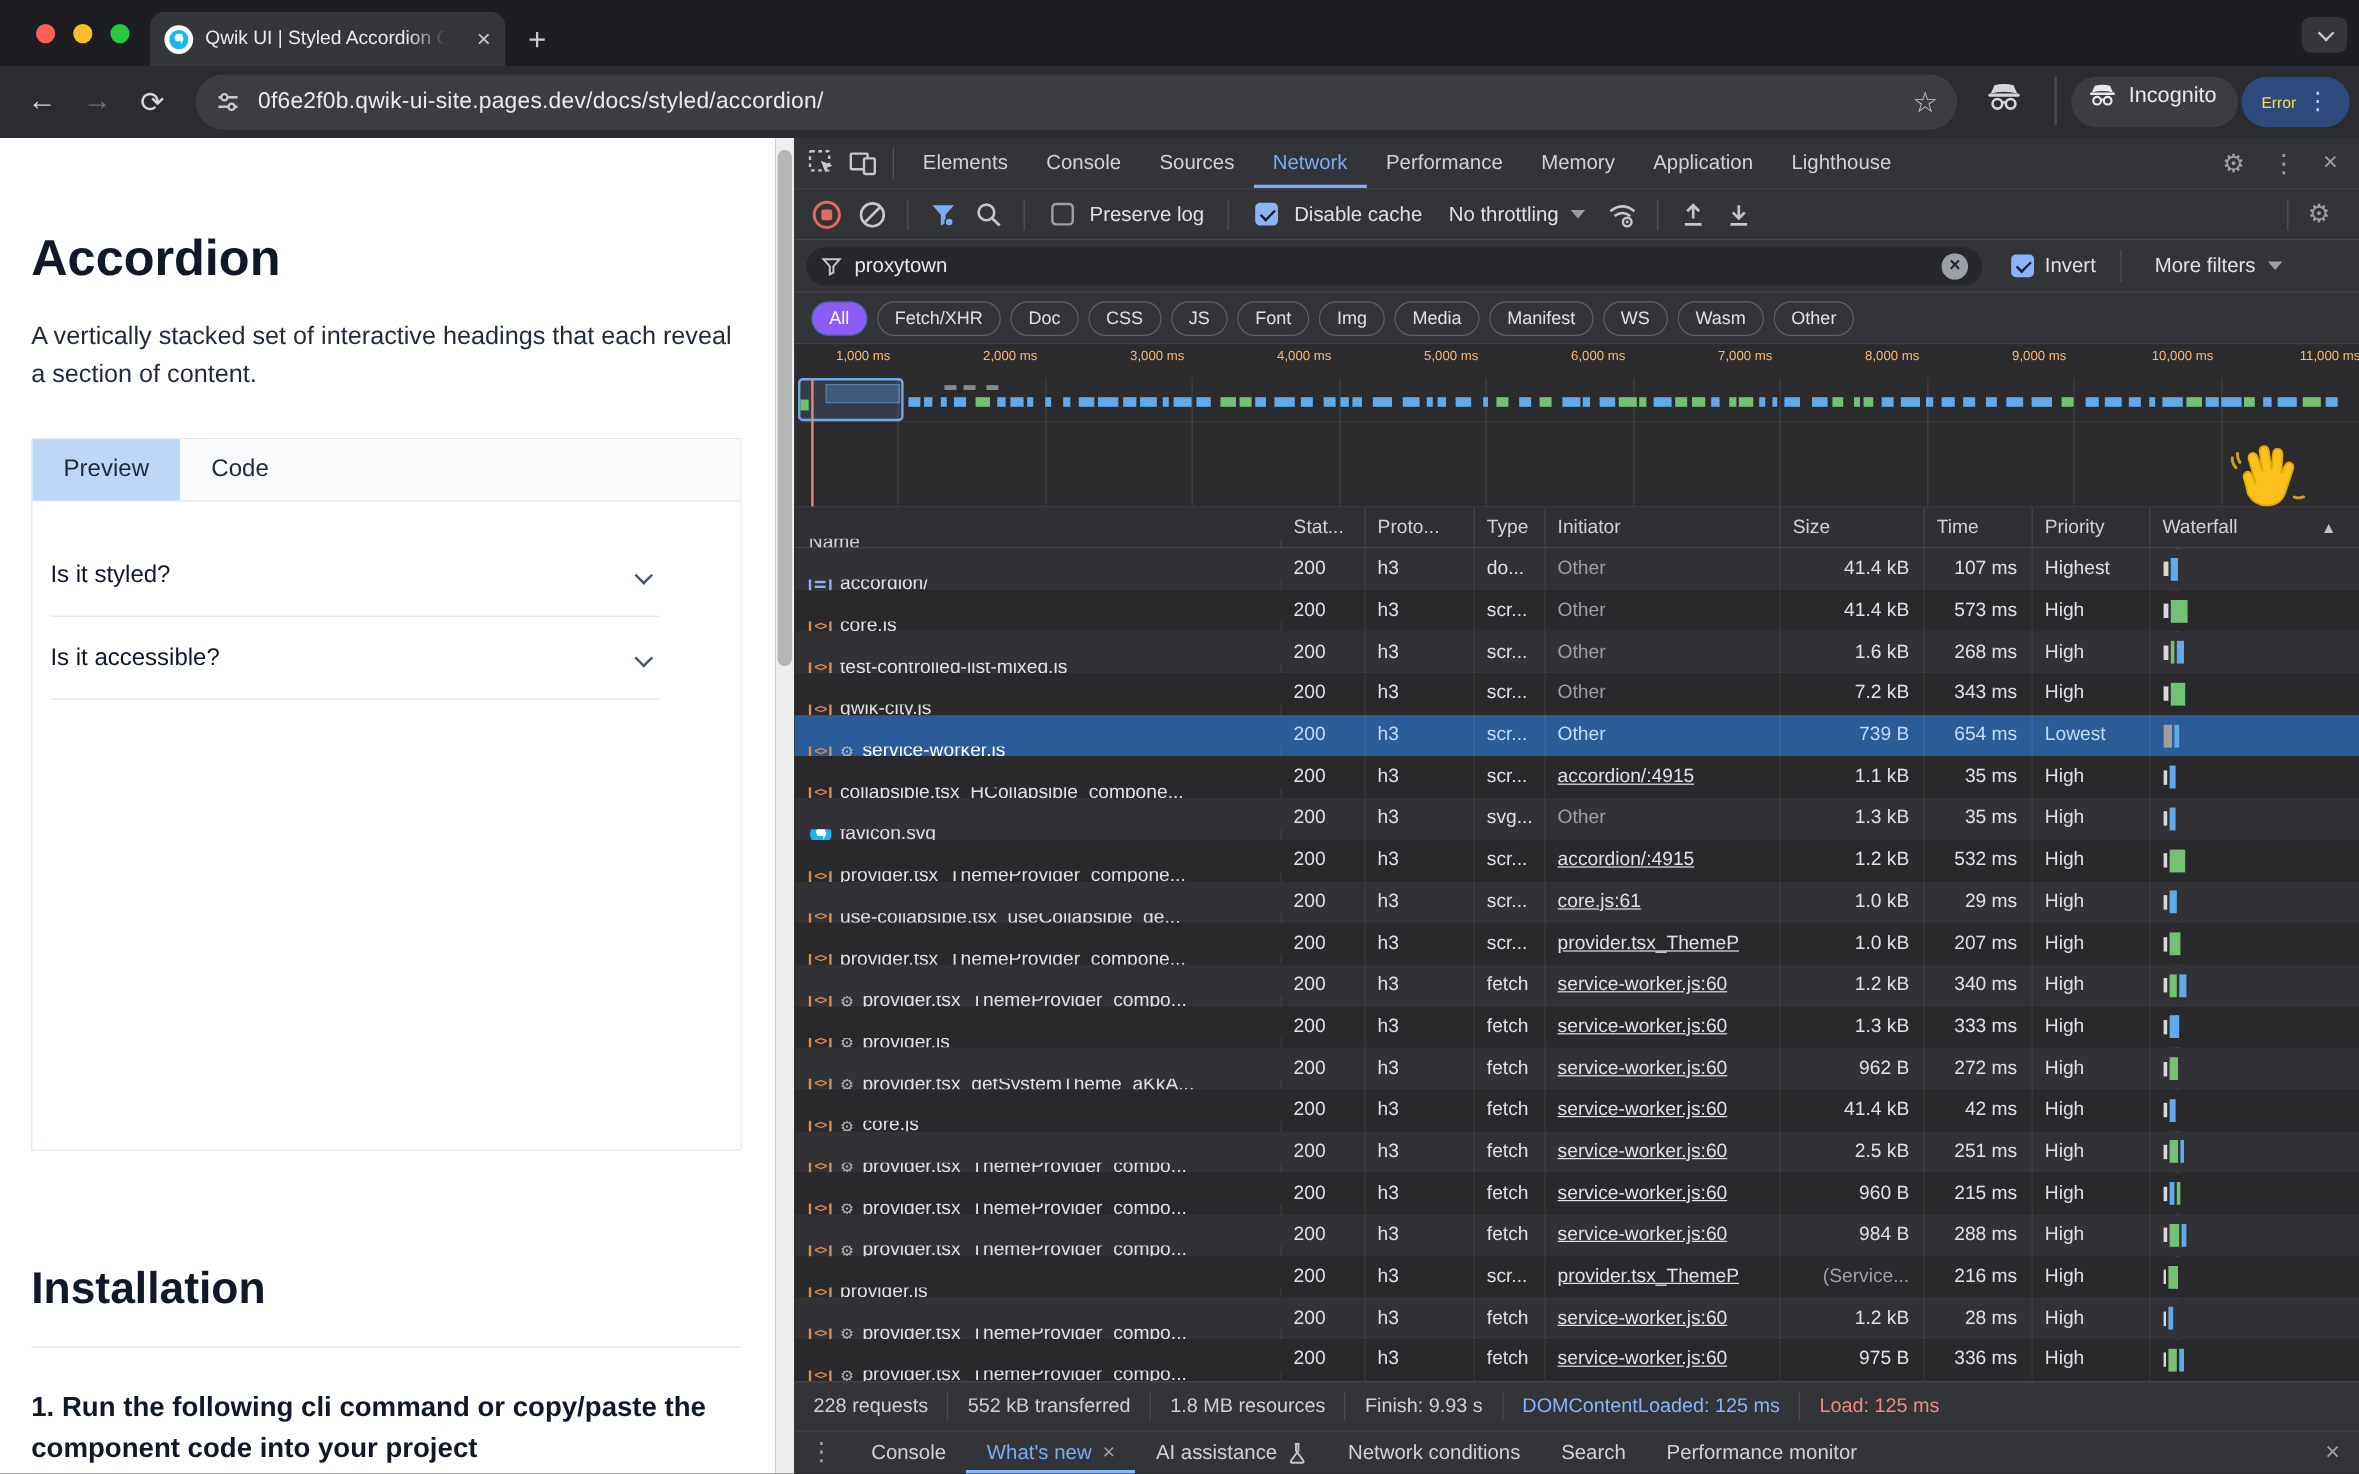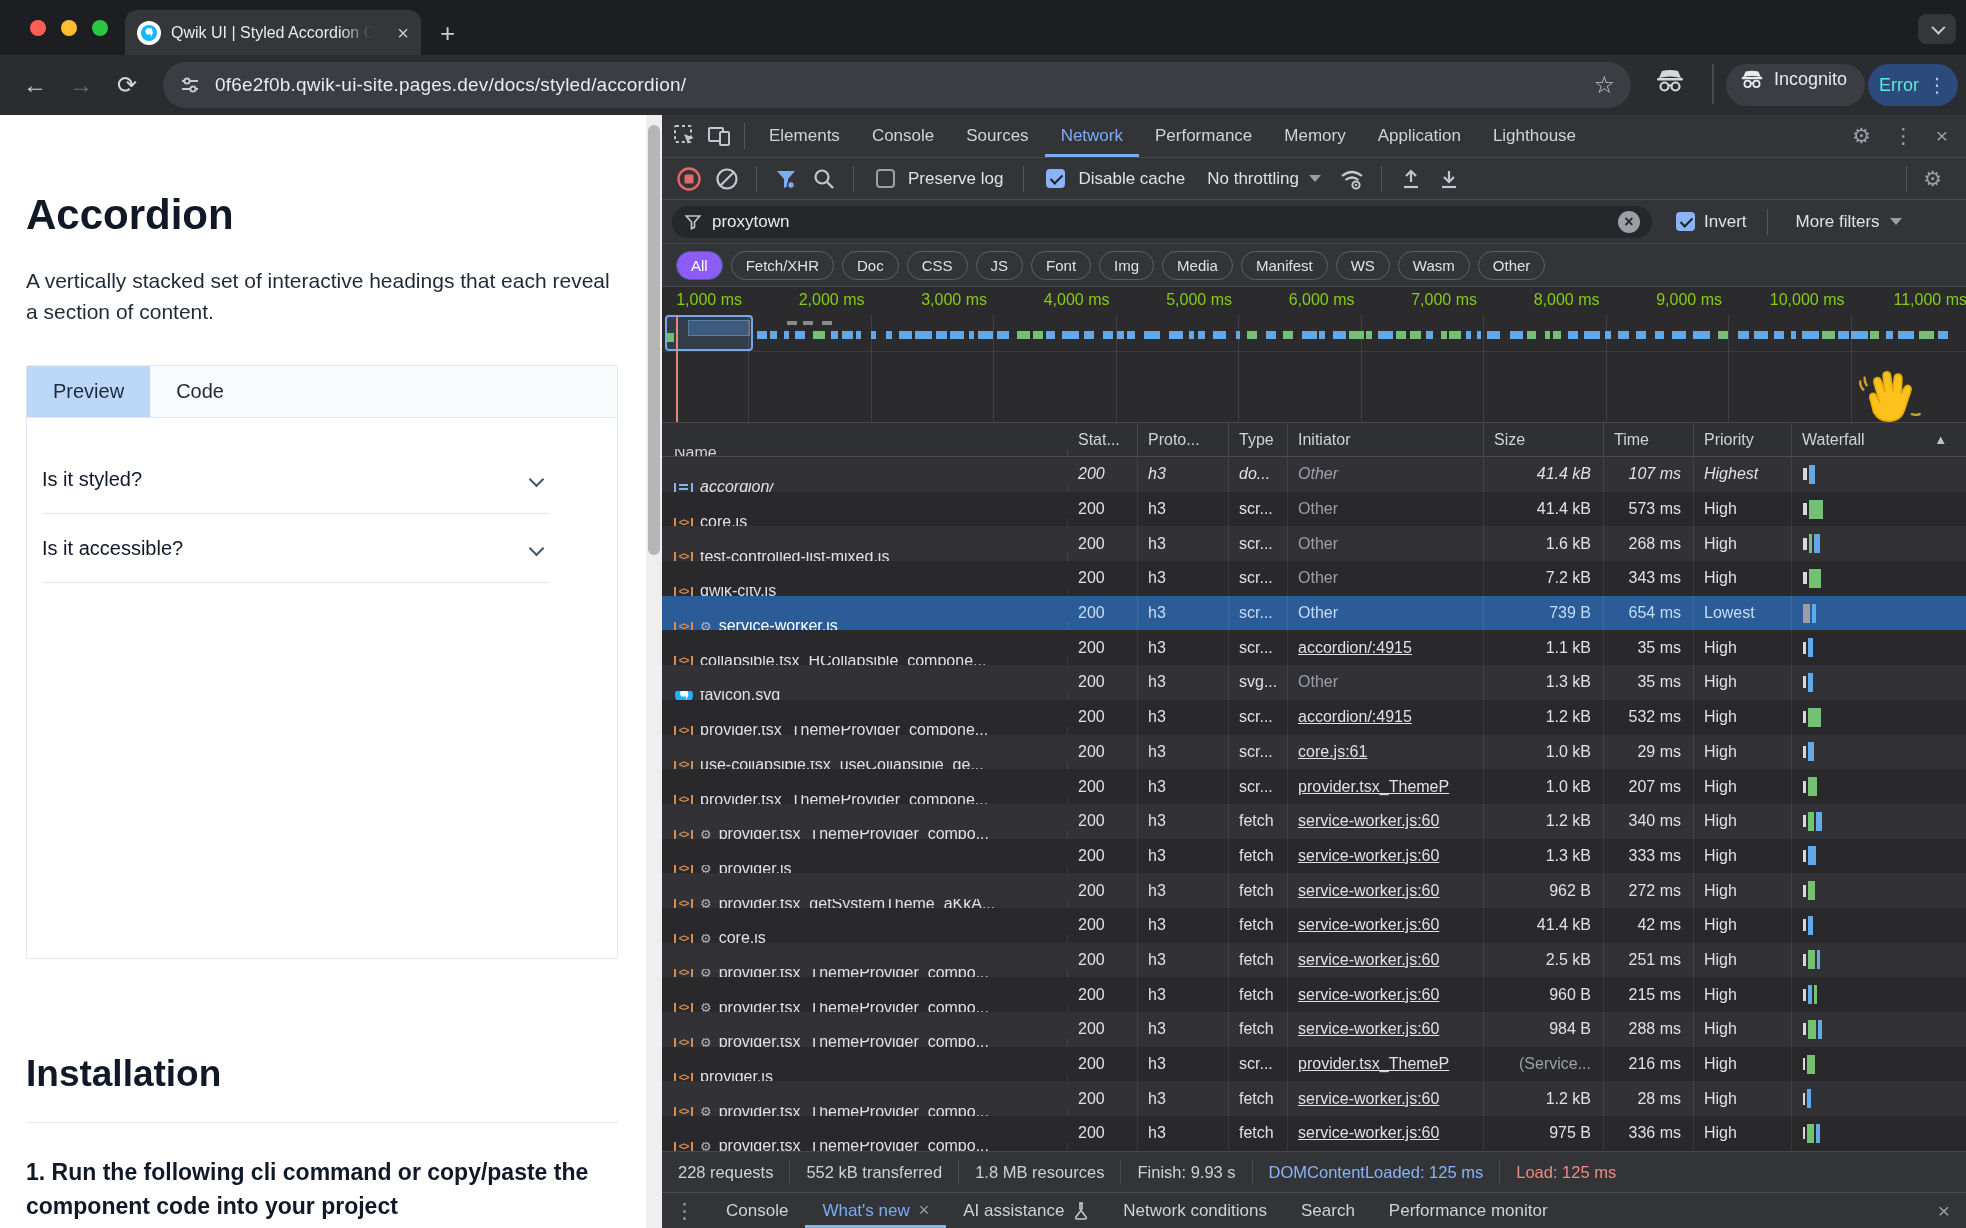--- a/index.html
+++ b/index.html
@@ -22,21 +22,21 @@
   .navbar { position:absolute; left:0; top:55px; width:100%; height:60px; background:#2b2c2f; display:flex; align-items:center; }
   .nav-ico { font-size:24px; color:#d3d6da; width:46px; text-align:center; flex:none; }
   .nav-ico.disabled { color:#6b6e73; }
   .urlpill { position:absolute; left:163px; top:62px; width:1468px; height:46px; background:#3c3d42; border-radius:23px; display:flex; align-items:center; padding:0 16px; gap:14px; }
   .url { color:#e8eaed; font-size:19px; letter-spacing:.2px; flex:1; }
   .star { margin-left:auto; color:#c7cacf; font-size:24px; }
   .hat-btn { position:absolute; left:1655px; top:68px; }
   .nav-div { position:absolute; left:1712px; top:64px; width:2px; height:40px; background:#4a4b4f; }
   .incog-chip { position:absolute; left:1726px; top:64px; height:42px; background:#3c3d42; border-radius:21px; display:flex; align-items:center; gap:10px; padding:0 18px 12px 14px; color:#e8eaed; font-size:18px; }
   .error-pill { position:absolute; left:1868px; top:64px; width:90px; height:42px; background:#2d4a7c; border-radius:21px; display:flex; align-items:center; justify-content:center; gap:8px; }
-  .error-pill .lbl { color:#5eead4; font-size:18px; }
+  .error-pill .lbl { color:#fde047; font-size:13px; }
   .kebab { color:#aecbfa; font-size:20px; line-height:1; }
 
   
   .pagepane { position:absolute; left:0; top:115px; width:646px; height:1113px; background:#fff; overflow:hidden; }
   .page-scroll { position:absolute; left:646px; top:115px; width:16px; height:1113px; background:#efefef; }
   .page-scroll .thumb { position:absolute; left:2px; top:10px; width:12px; height:430px; background:#b6b6b6; border-radius:6px; }
   .h1 { position:absolute; left:26px; top:76px; font-size:42px; font-weight:bold; color:#111827; }
   .pdesc { position:absolute; left:26px; top:150px; width:596px; font-size:21px; line-height:31px; color:#1f2937; }
   .demo-box { position:absolute; left:26px; top:250px; width:592px; height:594px; border:1px solid #e2e8f0; border-radius:2px; background:#fff; }
   .demo-tabs { height:52px; background:#f8fafc; border-bottom:1px solid #e2e8f0; display:flex; align-items:stretch; }
@@ -73,21 +73,21 @@
   .searchpill { height:32px; flex:1; max-width:980px; background:#26272b; border-radius:16px; display:flex; align-items:center; padding:0 12px; gap:10px; }
   .searchpill .val { color:#e8eaed; font-size:17px; flex:1; }
   .clear-x { width:22px; height:22px; border-radius:50%; background:#9aa0a6; color:#26272b; font-size:16px; display:flex; align-items:center; justify-content:center; font-weight:bold; }
   .morefilters { display:flex; align-items:center; gap:10px; margin-left:20px; padding-right:8px; }
 
   .dt-chips { top:129px; height:43px; gap:8px; padding:0 14px; }
   .chip { height:29px; padding:0 14px; border:1px solid #5f6064; border-radius:15px; display:flex; align-items:center; font-size:15px; color:#dfe1e5; flex:none; }
   .chip.active { background:#8b5cf6; border-color:#3d6496; color:#fff; }
 
   .overview { position:absolute; left:0; top:172px; width:1304px; height:136px; background:#2b2b2e; border-bottom:1px solid #47484c; overflow:hidden; }
-  .tick { position:absolute; top:4px; width:104px; text-align:right; color:#84cc16; font-size:16px; }
+  .tick { position:absolute; top:4px; width:104px; text-align:right; color:#fdba74; font-size:11px; }
   .gline { position:absolute; top:28px; bottom:0; width:1px; background:rgba(255,255,255,.10); }
   .ov-hdiv { position:absolute; left:0; top:64px; width:100%; height:1px; background:rgba(255,255,255,.07); }
   .ov-sel { position:absolute; left:3px; top:28px; width:88px; height:36px; border:2px solid #74a7e8; border-radius:4px; background:rgba(116,167,232,.14); }
   .ov-block { position:absolute; left:26px; top:33px; width:62px; height:16px; background:#3e5a7a; border:1px solid #5a7da3; }
   .ov-load { position:absolute; left:14px; top:28px; width:2px; height:108px; background:#e0897f; }
   .ov-dot { position:absolute; left:5px; top:46px; width:7px; height:9px; background:#6cbf6c; }
   .dash { position:absolute; height:8px; top:44px; }
   .dash.gray { height:4px; top:34px; }
 
   .nettable { position:absolute; left:0; top:308px; width:1304px; height:728px; overflow:hidden; background:#29292c; }
@@ -495,21 +495,21 @@
           <div class="th c-type">Type</div>
           <div class="th c-init">Initiator</div>
           <div class="th c-size">Size</div>
           <div class="th c-time">Time</div>
           <div class="th c-prio">Priority</div>
           <div class="th c-wf">Waterfall<span class="sort-arrow">▲</span></div>
         </div>
       <div class="wf-line-b" style="top:34px"></div>
       <div class="wf-line-r" style="top:34px"></div>
       <div class="tbody" id="tbody">
-          <div class="nrow" style="position: relative; font-style: italic;">
+          <div class="nrow" style="position: relative;">
             <div class="td c-name">
               <span class="fico doc"></span>
               <span>accordion/</span>
             </div>
             <div class="td c-stat">200</div>
             <div class="td c-proto">h3</div>
             <div class="td c-type">do...</div>
             <div class="td c-init">
               <span class="muted">Other</span>
             </div>

